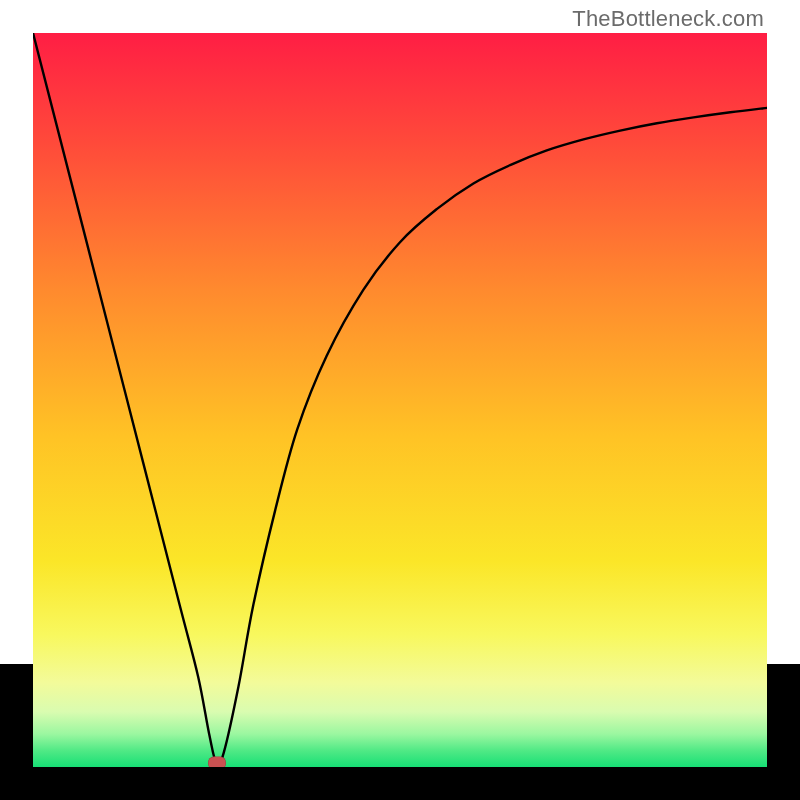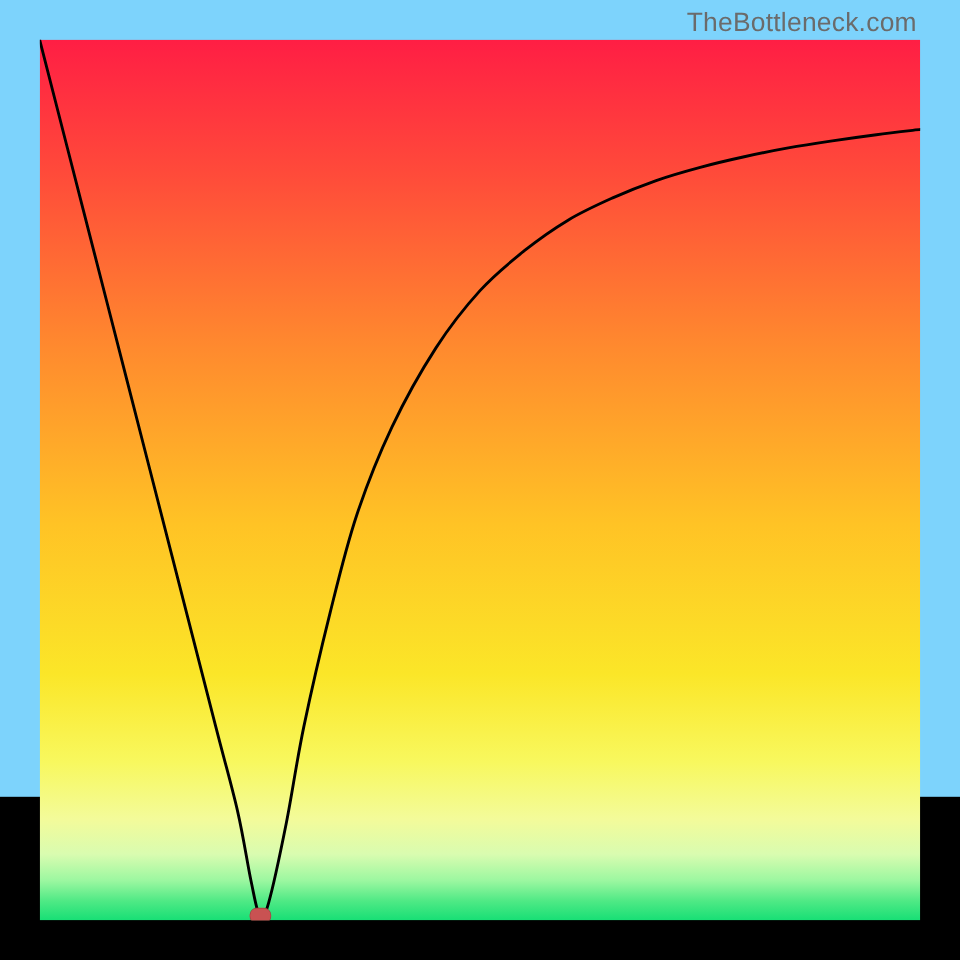--- a/index.html
+++ b/index.html
@@ -9,21 +9,21 @@
     height: 800px;
     background: #000;
     overflow: hidden;
   }
   .frame {
     position: absolute;
     top: 0;
     left: 0;
     width: 800px;
     height: 664px;
-    background: #7dd3fc;
+    background: #ffffff;
   }
   .plot-area {
     position: absolute;
     top: 33px;
     left: 33px;
     width: 734px;
     height: 734px;
     overflow: hidden;
   }
   .watermark {

